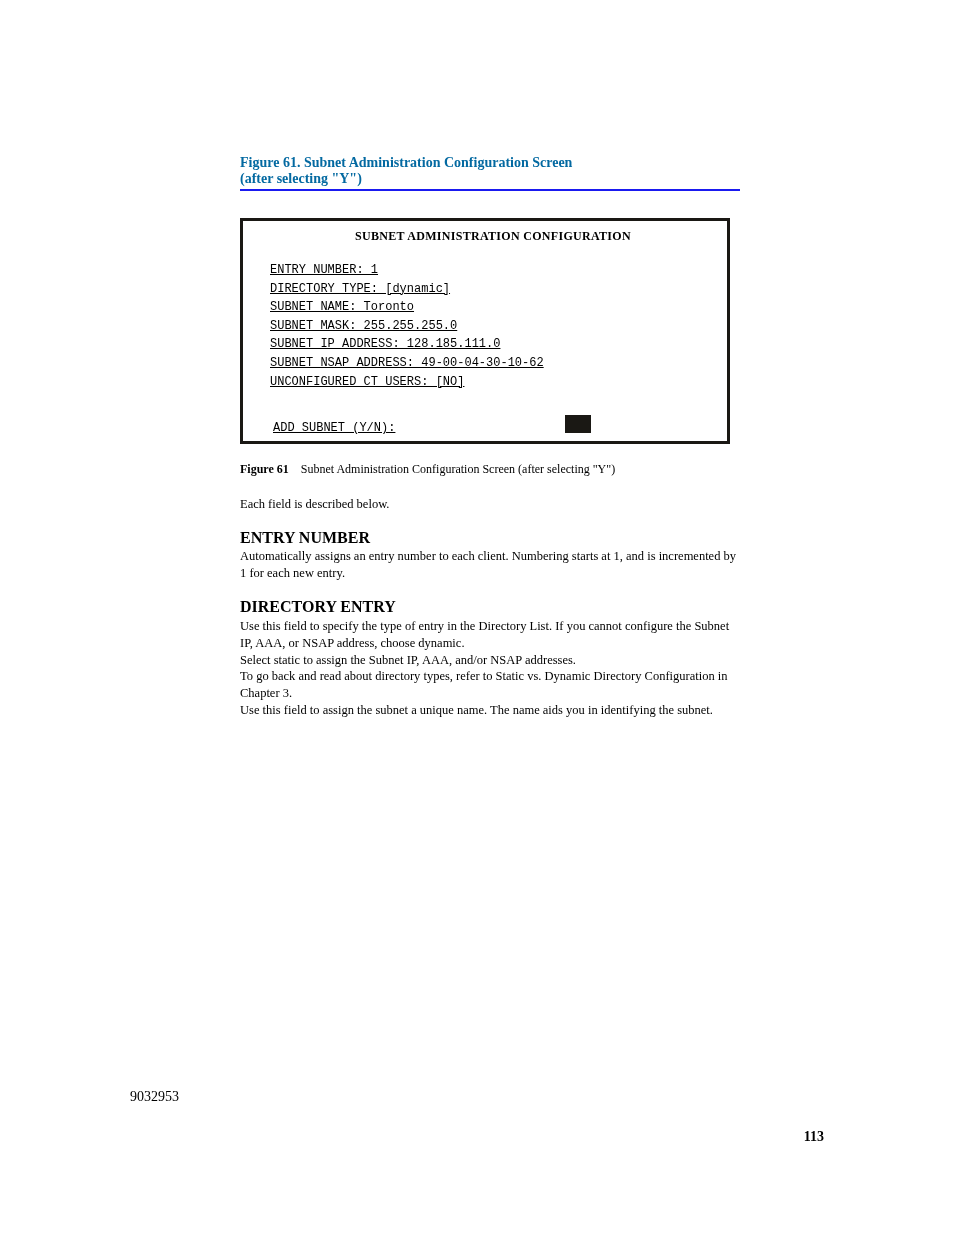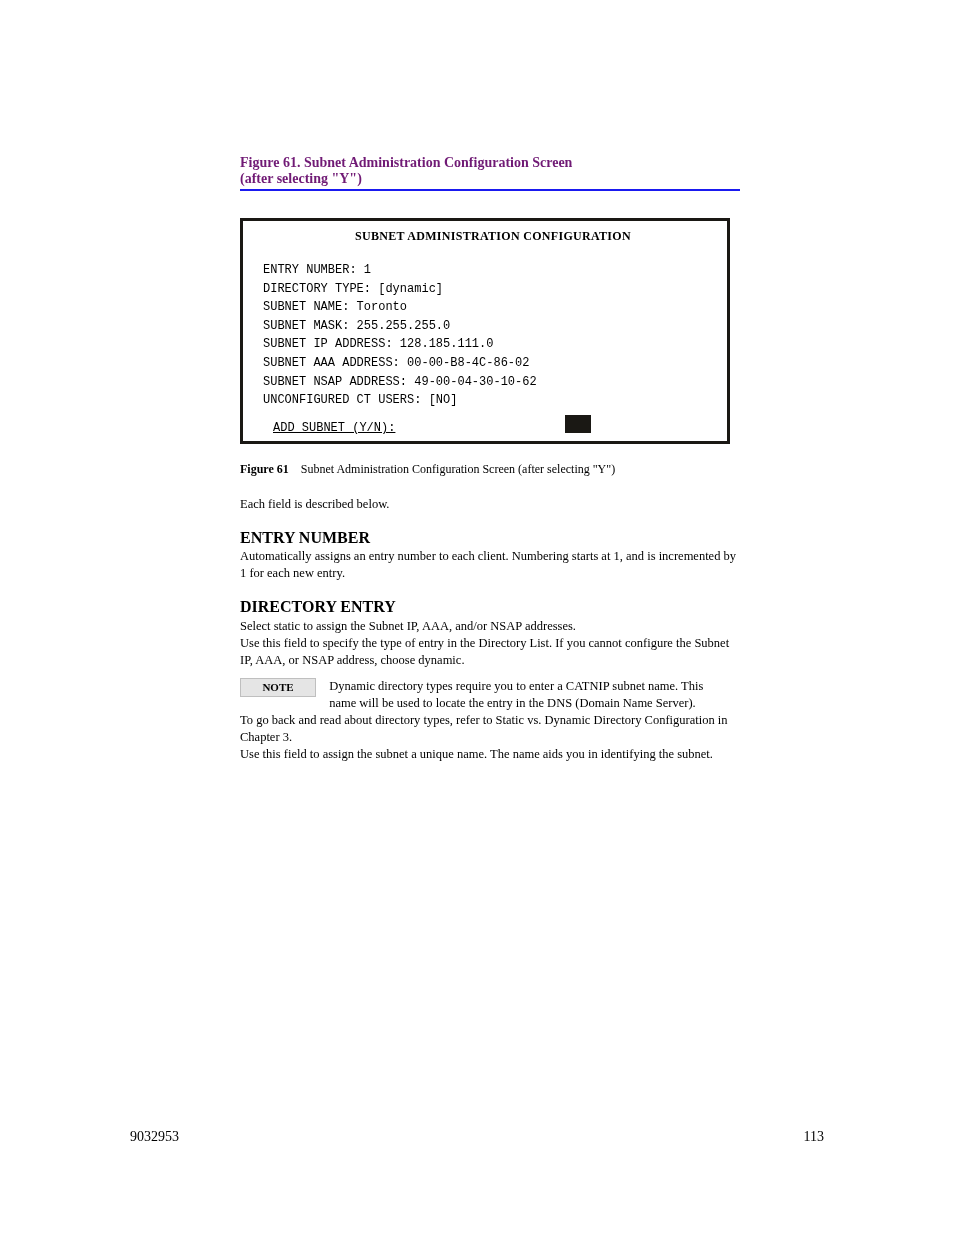--- a/index.html
+++ b/index.html
@@ -19,21 +19,21 @@
     position: absolute;
     top: 155px;
     left: 240px;
     width: 500px;
     border-bottom: 2px solid #1a1af0;
     padding-bottom: 2px;
   }
   .title-block .t1,
   .title-block .t2 {
     font-weight: bold;
-    color: #701a75;
+    color: #0369a1;
     font-size: 14px;
     line-height: 1.15;
   }
   .panel {
     position: absolute;
     top: 218px;
     left: 240px;
     width: 490px;
     height: 226px;
     border: 3px solid #1a1814;
@@ -45,25 +45,26 @@
     left: 16px;
     right: 0;
     text-align: center;
     font-size: 12px;
     font-weight: bold;
     letter-spacing: 0.3px;
   }
   .panel-lines {
     position: absolute;
     top: 40px;
-    left: 20px;
+    left: 27px;
     right: 30px;
     font-family: "Courier New", Courier, monospace;
     font-size: 12px;
     line-height: 1.55;
+    text-decoration: underline;
   }
   .panel-label {
     position: absolute;
     bottom: 6px;
     left: 30px;
     font-family: "Courier New", Courier, monospace;
     font-size: 12px;
     text-decoration: underline;
   }
   .cursor-block {
@@ -128,69 +129,65 @@
     right: 130px;
     bottom: 90px;
     display: flex;
     justify-content: space-between;
     font-size: 14px;
   }
   .footer .left {
     font-weight: normal;
   }
   .footer .right {
-    font-weight: normal;
+    font-weight: bold;
+    margin-top: 40px;
   }
 </style>
 </head>
 <body>
 
 <div class="page">
 
   <div class="title-block">
     <div class="t1">Figure 61. Subnet Administration Configuration Screen</div>
     <div class="t2">(after selecting "Y")</div>
   </div>
 
   <div class="panel">
     <div class="panel-title">SUBNET ADMINISTRATION CONFIGURATION</div>
     <div class="panel-lines">
       <div>ENTRY  NUMBER: 1</div>
       <div>DIRECTORY  TYPE: [dynamic]</div>
       <div>SUBNET  NAME: Toronto</div>
       <div>SUBNET  MASK: 255.255.255.0</div>
       <div>SUBNET  IP ADDRESS: 128.185.111.0</div>
-      <div>SUBNET  AAA ADDRESS: 00-00-B8-4C-86-02</div>
       <div>SUBNET  NSAP ADDRESS: 49-00-04-30-10-62</div>
       <div>UNCONFIGURED  CT USERS: [NO]</div>
     </div>
     <div class="panel-label">ADD SUBNET (Y/N):</div>
     <div class="cursor-block"></div>
   </div>
 
   <div class="figure-caption">
     <span class="fig-label">Figure 61</span>
     <span>&nbsp;&nbsp;</span>
     <span>Subnet Administration Configuration Screen (after selecting "Y")</span>
   </div>
 
   <div class="body">
     <div class="para">Each field is described below.</div>
 
     <div class="section-head">ENTRY NUMBER</div>
     <div class="para">Automatically assigns an entry number to each client. Numbering starts at 1, and is incremented by 1 for each new entry.</div>
 
     <div class="section-head">DIRECTORY ENTRY</div>
+    <div class="para">Use this field to specify the type of entry in the Directory List. If you cannot configure the Subnet IP, AAA, or NSAP address, choose dynamic.</div>
     <div class="para">Select static to assign the Subnet IP, AAA, and/or NSAP addresses.</div>
-    <div class="para">Use this field to specify the type of entry in the Directory List. If you cannot configure the Subnet IP, AAA, or NSAP address, choose dynamic.</div>
 
-    <div class="note-row">
-      <span class="note-label">NOTE</span>
-      <span class="note-body">Dynamic directory types require you to enter a CATNIP subnet name. This name will be used to locate the entry in the DNS (Domain Name Server).</span>
-    </div>
 
     <div class="back-line para">To go back and read about directory types, refer to Static vs. Dynamic Directory Configuration in Chapter 3.</div>
 
     <div class="para">Use this field to assign the subnet a unique name. The name aids you in identifying the subnet.</div>
   </div>
 
   <div class="footer">
     <span class="left">9032953</span>
     <span class="right">113</span>
   </div>

